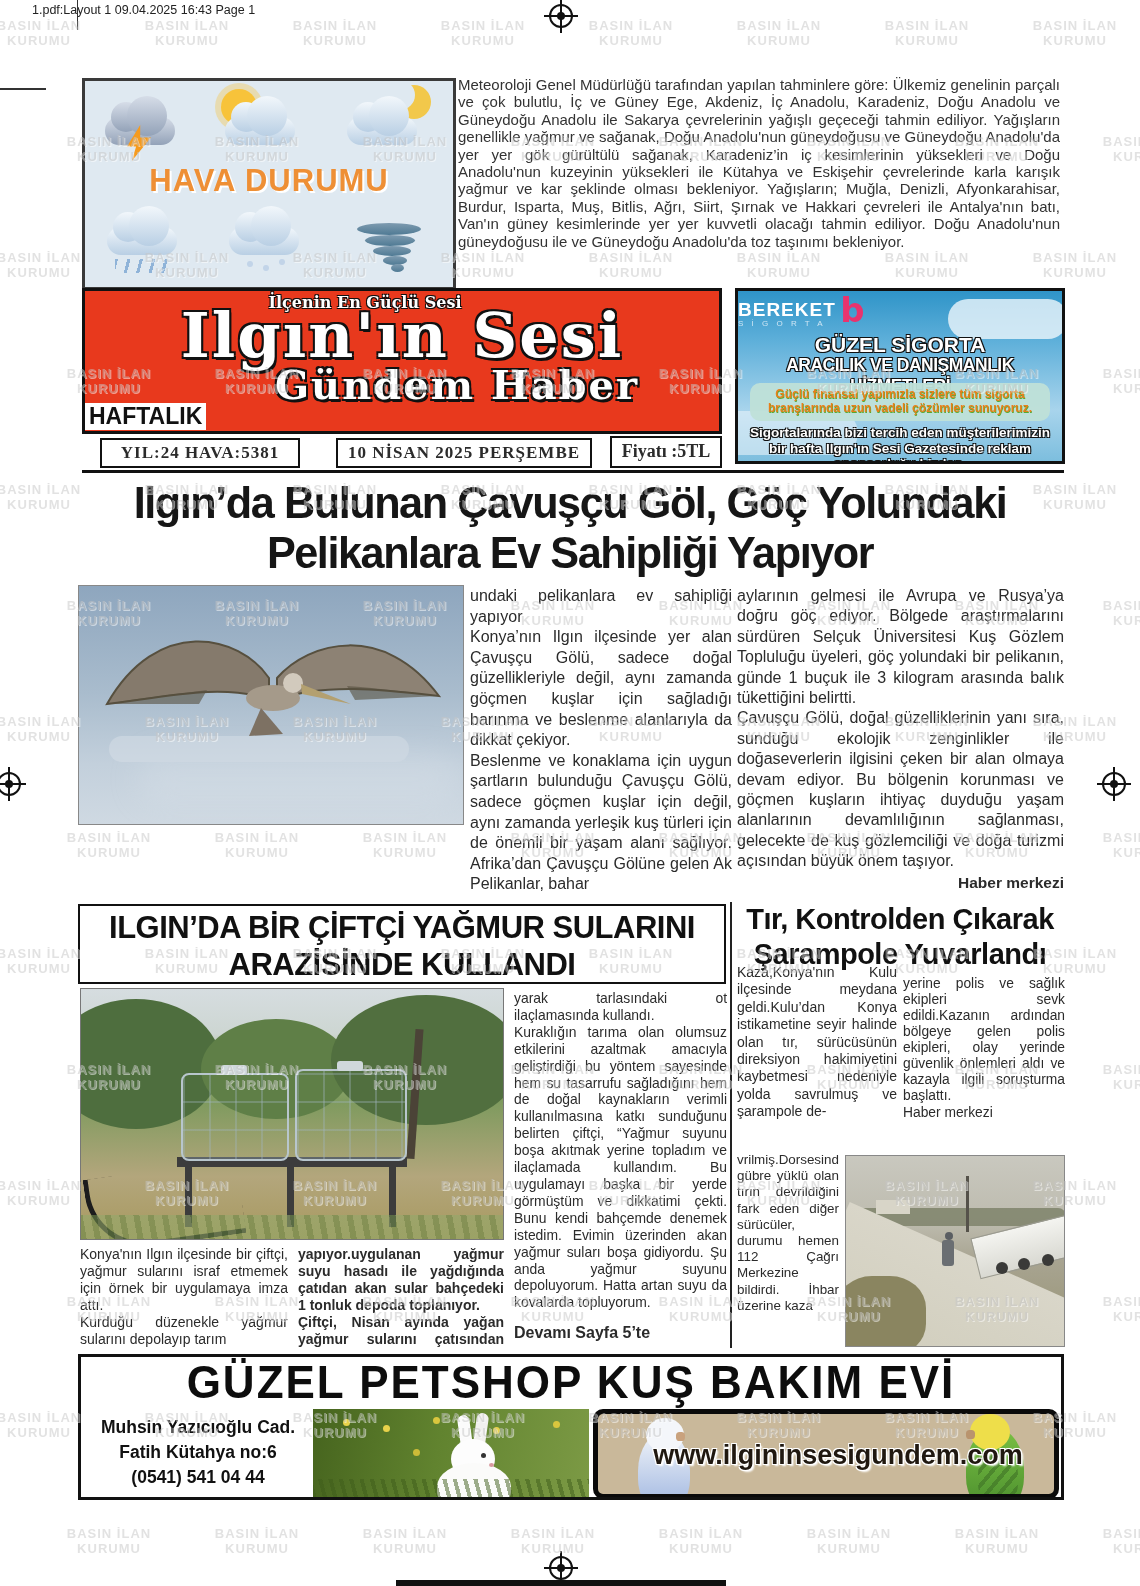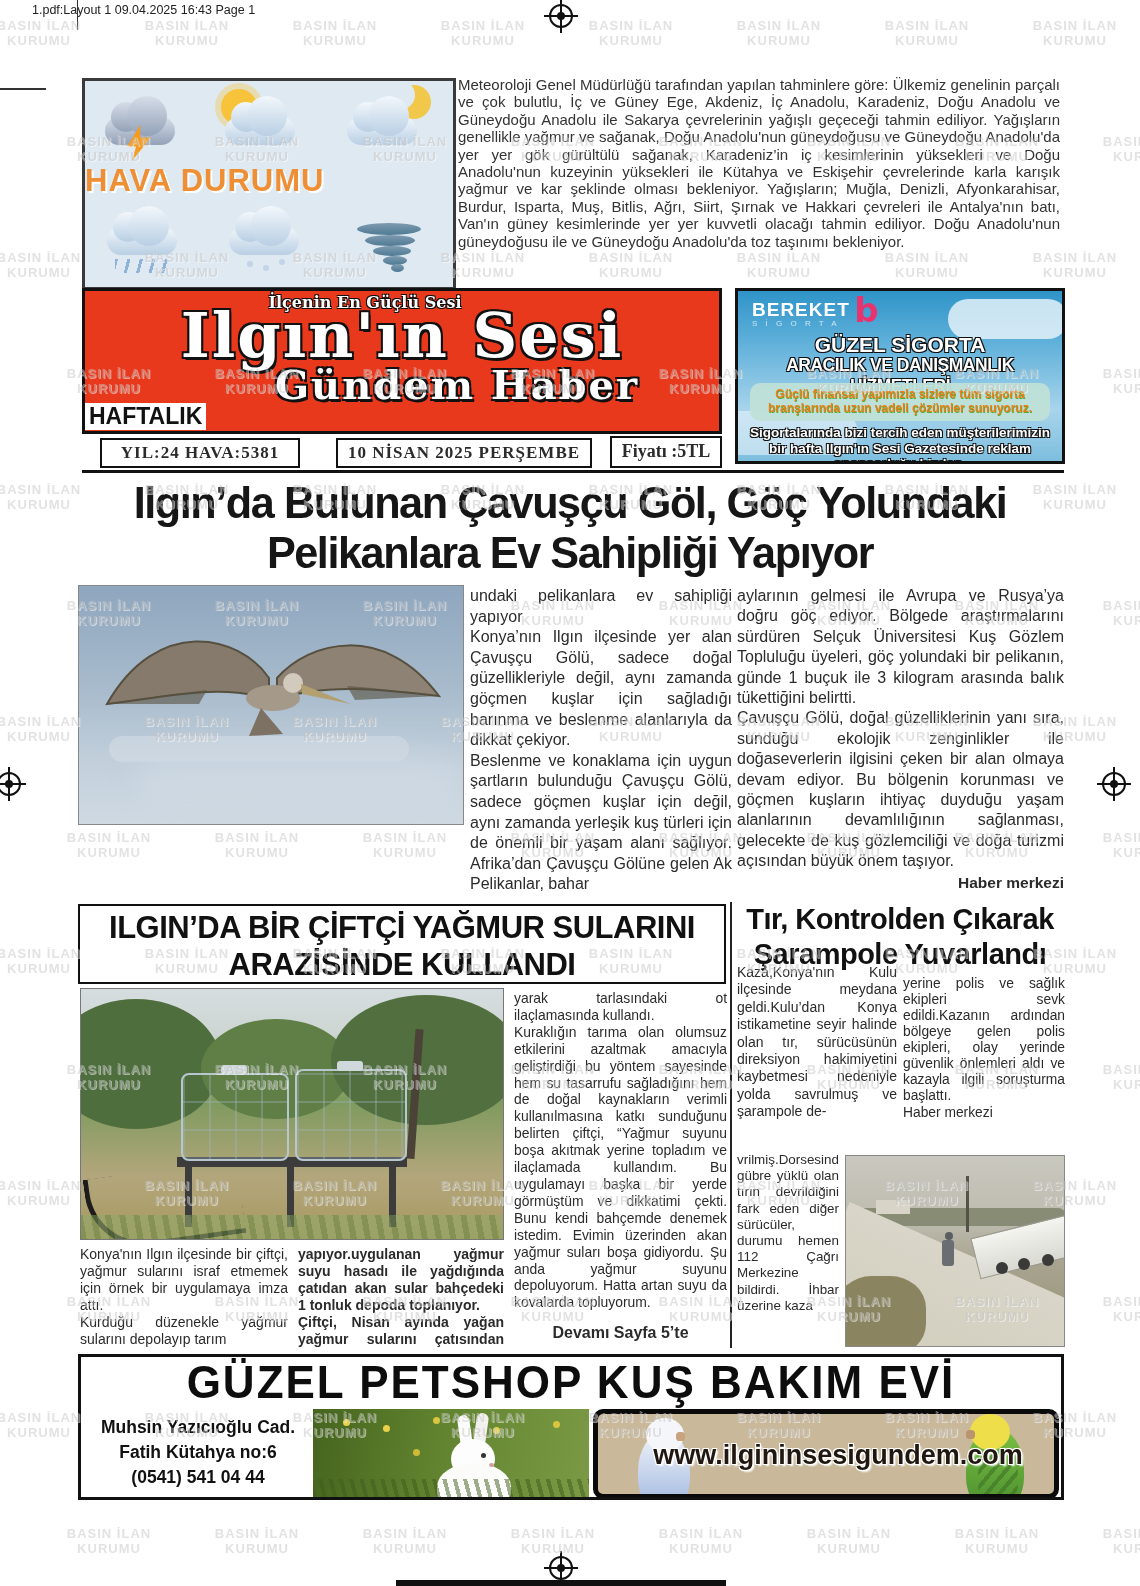--- a/index.html
+++ b/index.html
@@ -65,21 +65,21 @@
         <div class="cloud dark"></div>
     </div>
     <div class="wicon" style="left:124px;top:2px;">
       <div class="sun"></div>
         <div class="cloud"></div>
     </div>
     <div class="wicon" style="left:246px;top:2px;">
       <div class="moon"></div>
         <div class="cloud"></div>
     </div>
-    <div class="abs" style="left:0;top:82px;width:368px;text-align:left;font-size:31px;font-weight:bold;color:#ee8f35;
+    <div class="abs" style="left:0;top:82px;width:368px;text-align:center;font-size:31px;font-weight:bold;color:#ee8f35;
                 letter-spacing:1px;text-shadow:2px 2px 0 #ffffff;z-index:3;">HAVA DURUMU</div>
     <div class="wicon" style="left:6px;top:112px;">
       <div class="cloud"></div>
         <div class="drops"></div>
     </div>
     <div class="wicon" style="left:128px;top:112px;">
       <div class="cloud"></div>
         <div class="snowdots"></div>
     </div>
     <div class="wicon" style="left:254px;top:112px;">
@@ -104,21 +104,21 @@
 
   <div class="abs serifb" style="left:100px;top:438px;width:196px;height:26px;border:2px solid #111;text-align:center;font-size:17px;line-height:25px;letter-spacing:1px;">YIL:24  HAVA:5381</div>
   <div class="abs serifb" style="left:336px;top:438px;width:252px;height:26px;border:2px solid #111;text-align:center;font-size:17px;line-height:25px;letter-spacing:1px;">10 NİSAN   2025 PERŞEMBE</div>
   <div class="abs serifb" style="left:610px;top:436px;width:108px;height:28px;border:2px solid #111;text-align:center;font-size:18px;line-height:27px;">Fiyatı :5TL</div>
   <div class="abs" style="left:82px;top:470px;width:982px;height:3px;background:#111;"></div>
 
   <div class="abs" style="left:735px;top:288px;width:330px;height:176px;border:3px solid #111;box-sizing:border-box;
               background:linear-gradient(180deg,#2f94c8 0%,#5fb0da 30%,#a8d4ec 70%,#7dbede 100%);overflow:hidden;">
     <div class="abs" style="left:210px;top:8px;width:120px;height:40px;background:#eef6fb;border-radius:24px;opacity:.8;"></div>
     <div class="abs" style="left:-20px;top:120px;width:140px;height:44px;background:#eef6fb;border-radius:24px;opacity:.55;"></div>
-    <div class="abs" style="left:14px;top:8px;">
+    <div class="abs" style="left:0;top:8px;">
       <span style="color:#fff;font-weight:bold;font-size:19px;letter-spacing:1px;">BEREKET</span>
       <span style="display:inline-block;color:#e8336e;font-weight:bold;font-size:34px;line-height:22px;vertical-align:-6px;font-family:'DejaVu Sans',sans-serif;">b</span>
       <div style="color:#cfe6f4;font-size:8px;letter-spacing:3px;margin-top:-2px;">S İ G O R T A</div>
     </div>
     <div class="abs outline-w-sm" style="left:0;top:42px;width:324px;text-align:center;font-size:21px;font-weight:bold;">GÜZEL SİGORTA</div>
     <div class="abs outline-w-sm" style="left:0;top:64px;width:324px;text-align:center;font-size:17.5px;font-weight:bold;letter-spacing:-0.5px;">ARACILIK VE DANIŞMANLIK HİZMETLERİ</div>
     <div class="abs" style="left:12px;top:92px;width:300px;height:38px;background:#bfe0d8;border-radius:10px;opacity:.95;"></div>
     <div class="abs" style="left:18px;top:96px;width:288px;text-align:center;font-size:12px;font-weight:bold;color:#e87f1a;
                 text-shadow:0.5px 0.5px 0 #5a3;line-height:14px;">Güçlü finansal yapımızla sizlere tüm sigorta branşlarında uzun vadeli çözümler sunuyoruz.</div>
     <div class="abs outline-w-sm" style="left:6px;top:134px;width:312px;text-align:center;font-size:13.5px;font-weight:bold;line-height:15.5px;">Sigortalarında bizi tercih eden müşterilerimizin bir hafta Ilgın'ın Sesi Gazetesinde reklam sponsorluğu bizden.</div>
@@ -177,21 +177,21 @@
     <div class="abs" style="left:214px;top:80px;width:108px;height:88px;background:linear-gradient(#f7fafb,#dde9ee 60%,#cfdde4);border:2px solid #b8c6cd;border-radius:8px;
                 background-image:repeating-linear-gradient(90deg,rgba(160,180,190,.35) 0 2px,transparent 2px 26px),repeating-linear-gradient(0deg,rgba(160,180,190,.35) 0 2px,transparent 2px 28px);"></div>
     <div class="abs" style="left:140px;top:76px;width:26px;height:10px;background:#cfd8db;border-radius:3px;"></div>
     <div class="abs" style="left:256px;top:72px;width:26px;height:10px;background:#cfd8db;border-radius:3px;"></div>
     <div class="abs" style="left:6px;top:180px;width:150px;height:70px;border:0;border-bottom:5px solid #1d1d1d;border-left:5px solid #1d1d1d;border-radius:0 0 0 60px;transform:rotate(-8deg);"></div>
     <div class="abs" style="left:0px;top:226px;width:424px;height:26px;background:repeating-linear-gradient(80deg,#6d8a4a 0 6px,#93a86a 6px 14px);opacity:.6;"></div>
   </div>
 
   <div class="abs just" style="left:514px;top:990px;width:213px;height:330px;font-size:13.9px;line-height:16.9px;overflow:hidden;">yarak tarlasındaki ot ilaçlamasında kullandı.
 Kuraklığın tarıma olan olumsuz etkilerini azaltmak amacıyla geliştirdiği bu yöntem sayesinde hem su tasarrufu sağladığını hem de doğal kaynakların verimli kullanılmasına katkı sunduğunu belirten çiftçi, “Yağmur suyunu boşa akıtmak yerine topladım ve ilaçlamada kullandım. Bu uygulamayı başka bir yerde görmüştüm ve dikkatimi çekti. Bunu kendi bahçemde denemek istedim. Evimin üzerinden akan yağmur suları boşa gidiyordu. Şu anda yağmur suyunu depoluyorum. Hatta artan suyu da kovalarda topluyorum.</div>
-  <div class="abs" style="left:514px;top:1324px;width:213px;text-align:center;font-weight:bold;font-size:16px;">Devamı Sayfa 5’te</div>
+  <div class="abs" style="left:514px;top:1324px;width:213px;text-align:left;font-weight:bold;font-size:16px;">Devamı Sayfa 5’te</div>
 
   <div class="abs just" style="left:80px;top:1246px;width:208px;height:102px;font-size:14px;line-height:17px;overflow:hidden;">Konya'nın Ilgın ilçesinde bir çiftçi, yağmur sularını israf etmemek için örnek bir uygulamaya imza attı.
 Kurduğu düzenekle yağmur sularını depolayıp tarım</div>
   <div class="abs just" style="left:298px;top:1246px;width:206px;height:102px;font-size:14px;line-height:17px;overflow:hidden;font-weight:bold;">yapıyor.uygulanan yağmur suyu hasadı ile yağdığında çatıdan akan sular bahçedeki 1 tonluk depoda toplanıyor.
 Çiftçi, Nisan ayında yağan yağmur sularını çatısından topla-</div>
 
   <div class="abs" style="left:735px;top:902px;width:330px;text-align:center;font-weight:bold;font-size:29px;line-height:35px;color:#111;letter-spacing:-0.5px;">
     <div>Tır, Kontrolden Çıkarak</div>
     <div>Şarampole Yuvarlandı</div>
   </div>

